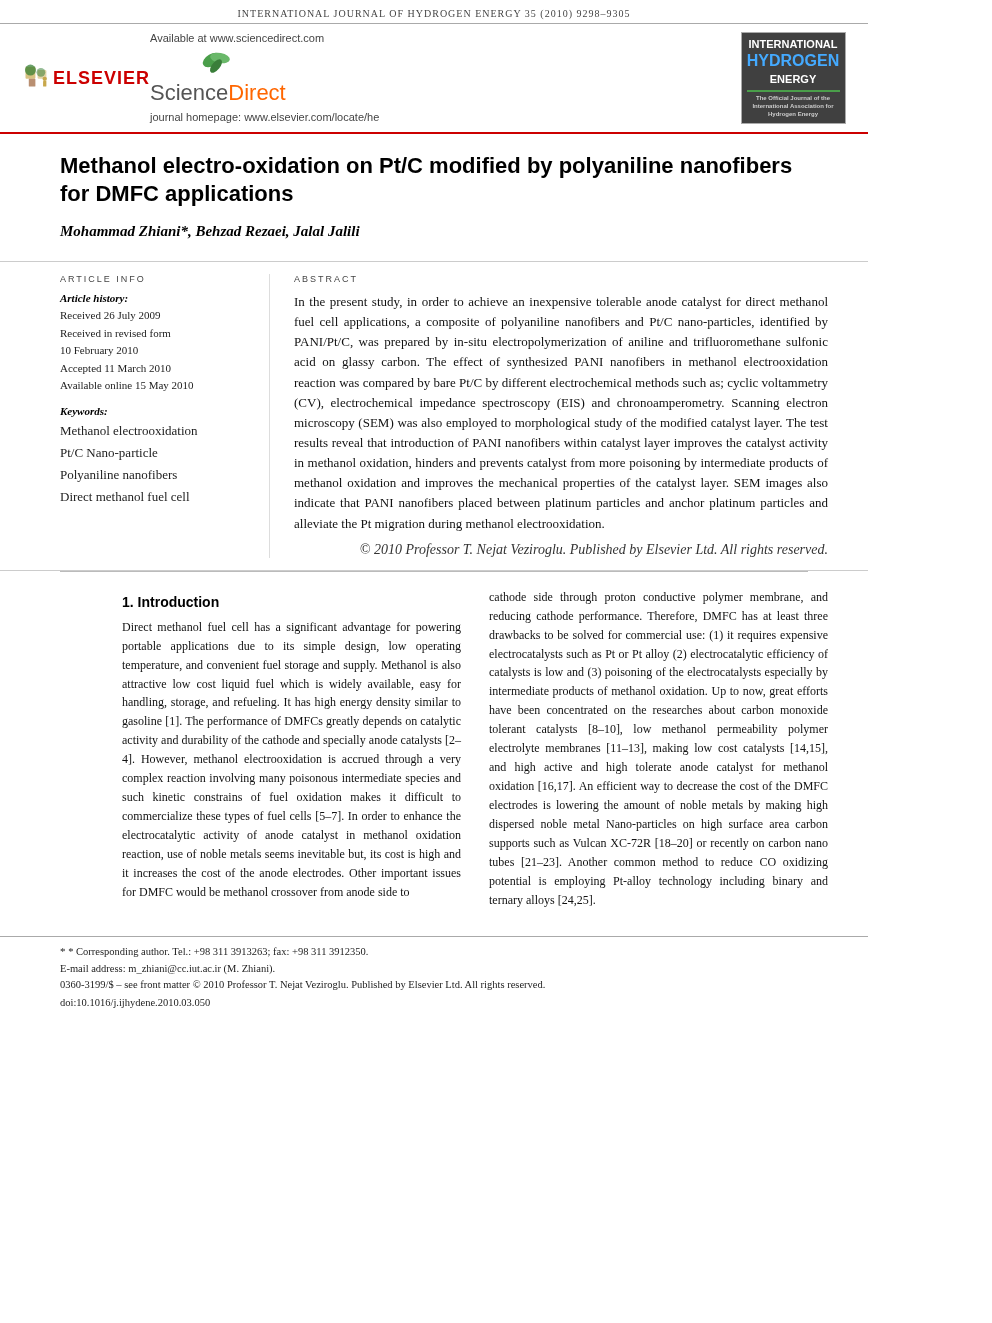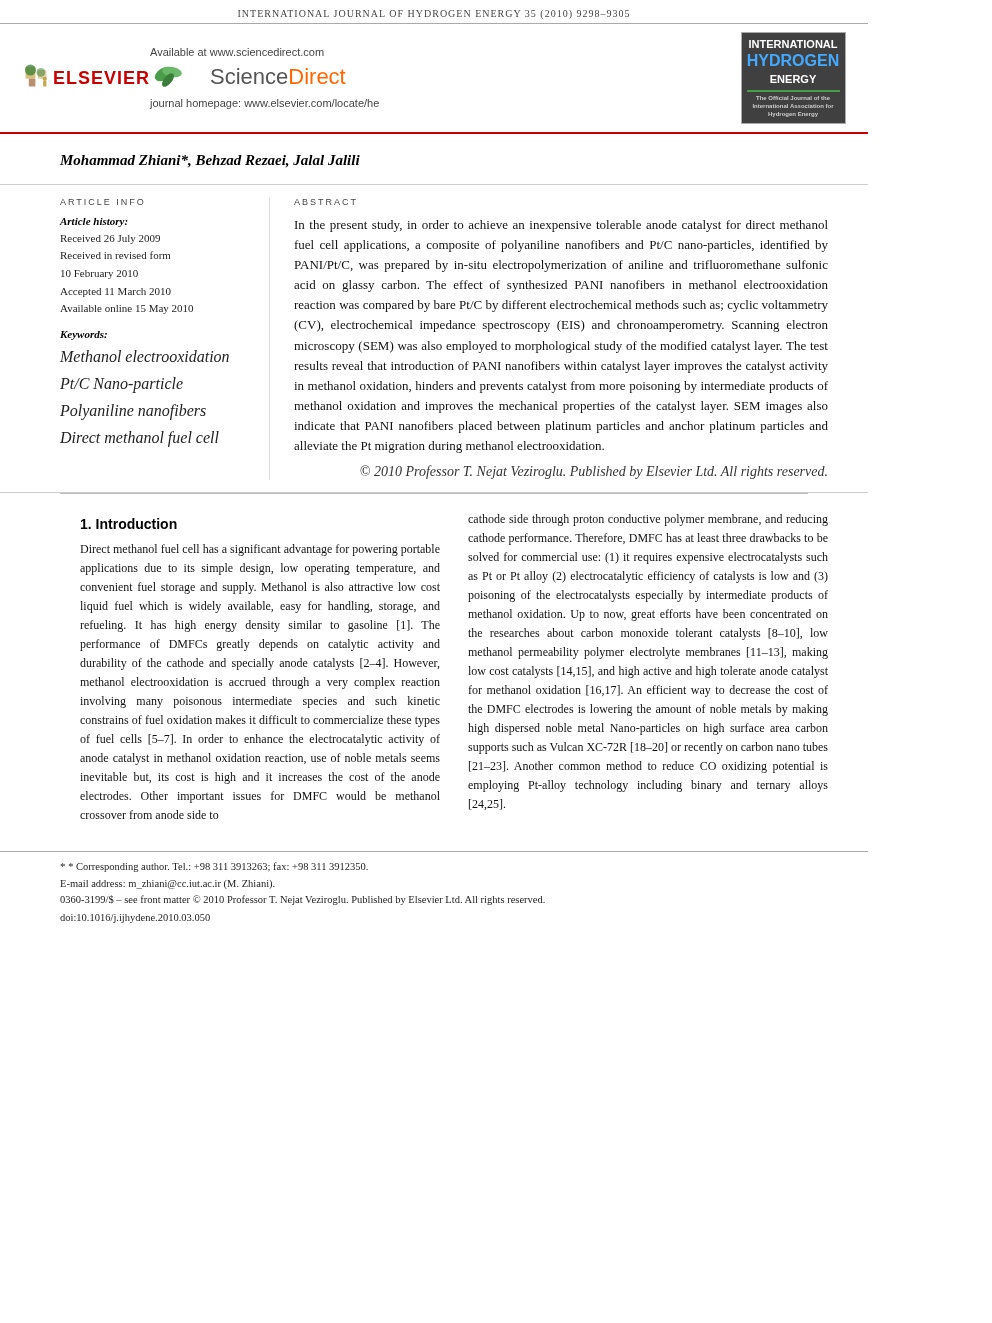--- a/index.html
+++ b/index.html
@@ -70,21 +70,22 @@
     .available-text {
       font-size: 11px;
       color: #444;
       margin-bottom: 4px;
       font-family: Arial, sans-serif;
     }
 
     .sciencedirect-logo {
       display: flex;
       align-items: center;
-      gap: 20px;
+      gap: 2px;
+      flex-direction: column;
     }
 
     .sd-leaves {
       width: 40px;
       height: 30px;
     }
 
     .sd-text {
       font-size: 22px;
       font-family: Arial, sans-serif;
@@ -137,21 +138,21 @@
       font-family: Arial, sans-serif;
       color: #000;
       line-height: 1.3;
       margin-bottom: 14px;
     }
 
     .authors {
       font-size: 15px;
       font-style: italic;
       font-weight: bold;
-      margin-bottom: 5px;
+      margin-bottom: 11px;
     }
 
     .affiliation {
       font-size: 11.5px;
       font-style: italic;
       color: #333;
     }
 
     
     .two-col {
@@ -196,24 +197,23 @@
 
     .keywords-title {
       font-size: 11px;
       font-style: italic;
       font-weight: bold;
       margin-bottom: 3px;
       margin-top: 10px;
     }
 
     .keyword-item {
-      font-size: 16px;
+      font-size: 13px;
       line-height: 1.7;
       color: #222;
-      font-style: italic;
     }
 
     .abstract-text {
       font-size: 13px;
       line-height: 1.55;
       text-align: justify;
       color: #111;
     }
 
     .copyright-line {
@@ -222,20 +222,21 @@
       color: #333;
       margin-top: 8px;
       font-style: italic;
     }
 
     
     .body-content {
       display: flex;
       padding: 16px 40px 10px 80px;
       gap: 28px;
+      margin-left: 42px;
     }
 
     .body-left {
       flex: 1;
     }
 
     .body-right {
       flex: 1;
     }
 
@@ -327,20 +328,21 @@
         <div class="he-title-line2">HYDROGEN</div>
         <div class="he-title-line3">ENERGY</div>
         <div style="margin-top:4px;background:#4a9e4a;height:2px;width:100%;"></div>
         <div style="margin-top:3px;font-size:6px;line-height:1.3;color:#ccc;">The Official Journal of the International Association for Hydrogen Energy</div>
       </div>
     </div>
 
   </div>
 
   <div class="article-title-section">
+    <div class="article-main-title">Methanol electro-oxidation on Pt/C modified by polyaniline nanofibers for DMFC applications</div>
     <div class="authors">Mohammad Zhiani*, Behzad Rezaei, Jalal Jalili</div>
   </div>
 
   <div class="two-col">
 
     <div class="left-col">
       <div class="section-label">ARTICLE INFO</div>
 
       <div class="article-history-title">Article history:</div>
       <div class="article-history-item">Received 26 July 2009</div>

